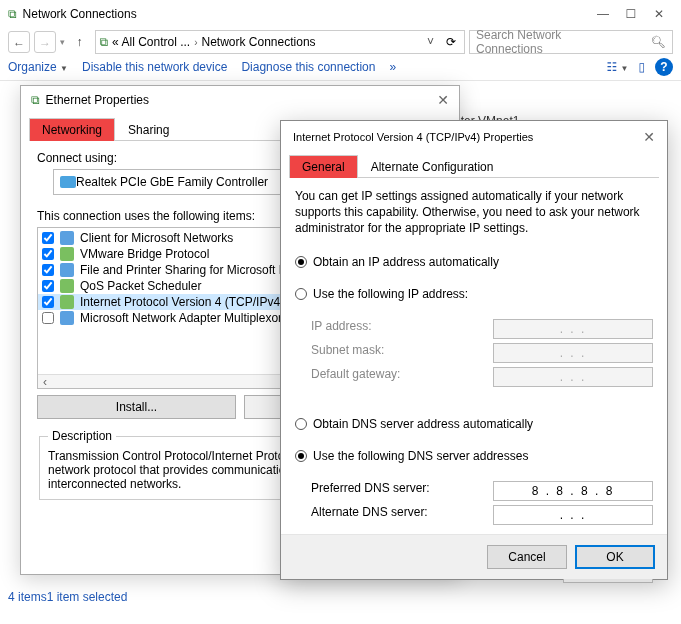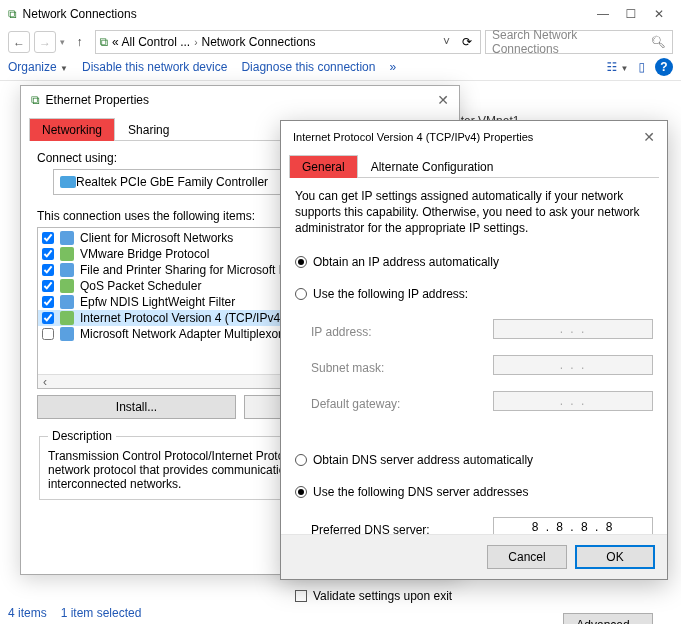--- a/index.html
+++ b/index.html
@@ -6,28 +6,28 @@
   body { margin: 0; width: 681px; height: 624px; background: #fff; position: relative; overflow: hidden; color: #000; }
   .win-title { display:flex; align-items:center; height:28px; padding:0 8px; }
   .win-title .spacer { flex:1; }
   .win-title .tbtn { width:28px; text-align:center; color:#555; }
   .addr-row { display:flex; align-items:center; padding:2px 8px; gap:4px; }
   .nav-arrow { width:22px; height:22px; border:1px solid #ccc; border-radius:3px; display:flex; align-items:center; justify-content:center; color:#555; }
   .up-arrow { width:22px; text-align:center; color:#333; }
   .addrbar { flex:1; height:24px; border:1px solid #ccc; display:flex; align-items:center; padding:0 4px; gap:4px; }
   .chev { color:#666; font-size:10px; }
   .addrbar .refresh { margin-left:auto; padding:0 4px; color:#555; }
-  .searchbox { width:188px; height:24px; border:1px solid #ccc; display:flex; align-items:center; padding:0 6px; color:#888;gap:28px; }
+  .searchbox { width:204px; height:24px; border:1px solid #ccc; display:flex; align-items:center; padding:0 6px; color:#888;gap:28px; }
   .searchbox .sicon { margin-left:auto; color:#666; }
   .cmdbar { display:flex; align-items:center; padding:2px 8px 4px 8px; gap:14px; border-bottom:1px solid #e5e5e5; }
   .cmdbar .link { color:#2158b5; }
   .cmdbar .drop { font-size:8px; color:#555; }
   .cmdbar .right { margin-left:auto; display:flex; gap:10px; align-items:center; }
   .help-icon { width:18px; height:18px; border-radius:50%; background:#0066cc; color:#fff; display:flex; align-items:center; justify-content:center; font-weight:bold; }
-  .statusbar { position:absolute; bottom:4px; left:8px; display:flex; gap:14px; color:#2158b5; }
+  .statusbar { position:absolute; bottom:20px; left:8px; display:flex; color:#2158b5; }
 
   
   .dlg-eth { position:absolute; top:85px; left:20px; width:440px; height:490px; background:#fff; border:1px solid #aaa; box-shadow:0 4px 20px rgba(0,0,0,0.18); }
   .dlg-title { display:flex; align-items:center; padding:6px 10px; }
   .dlg-title .close { margin-left:auto; color:#666; font-size:14px; }
   .eth-tabs { display:flex; border-bottom:1px solid #ccc; margin:4px 8px 0 8px; }
   .eth-tab { padding:4px 12px; border:1px solid transparent; border-bottom:none; margin-bottom:-1px; }
   .eth-tab.active { border-color:#ccc; background:#ef4444; }
   .eth-body { padding:10px 16px; }
   .adapter-box { border:1px solid #bbb; height:26px; display:flex; align-items:center; padding:0 6px; margin:4px 0 14px 16px; }
@@ -49,21 +49,21 @@
   .dlg-ip { position:absolute; top:120px; left:280px; width:388px; height:460px; background:#fff; border:1px solid #888; box-shadow:0 6px 24px rgba(0,0,0,0.25); }
   .dlg-ip .dlg-title { border-bottom:0; font-size:13px; padding:8px 12px; }
   .ip-tabs { display:flex; border-bottom:1px solid #ccc; margin:2px 8px 0 8px; }
   .ip-tab { padding:4px 12px; border:1px solid transparent; border-bottom:none; margin-bottom:-1px; }
   .ip-tab.active { border-color:#ccc; background:#ef4444; }
   .ip-body { padding:10px 14px; }
   .ip-body p { margin:0 0 10px 0; line-height:1.35; }
   .radio-row { display:flex; align-items:center; gap:6px; margin:18px 0; }
   .radio { width:12px; height:12px; border:1px solid #555; border-radius:50%; display:flex; align-items:center; justify-content:center; }
   .radio.sel::after { content:""; width:6px; height:6px; background:#000; border-radius:50%; }
-  .fieldrow { display:flex; align-items:flex-end; margin:16px 0; }
+  .fieldrow { display:flex; align-items:flex-start; margin:4px 0; }
   .fieldrow .lbl { flex:1; }
   .fieldrow .lbl.dis { color:#888; }
   .ipinput { width:160px; height:20px; border:1px solid #bbb; display:flex; align-items:center; justify-content:center; letter-spacing:2px; padding:0 6px; background:#fff; }
   .ipinput.dis { background:#f4f4f4; color:#aaa; }
   .checkrow { display:flex; align-items:center; gap:6px; margin-top:10px; }
   .chk { width:12px; height:12px; border:1px solid #555; }
   .ip-buttons { display:flex; justify-content:flex-end; gap:8px; padding:10px 12px; border-top:1px solid #e5e5e5; position:absolute; bottom:0; left:0; right:0; background:#f0f0f0; }
   .ip-buttons .winbtn { flex:none; width:80px; }
   .ip-buttons .winbtn.primary { border:2px solid #0078d7; background:#e1e1e1; }
   .advrow { display:flex; justify-content:flex-end; margin-top:10px; }
@@ -150,25 +150,20 @@
       <div class="row">
           <input type="checkbox" checked="" style="">
           <span class="mini-icon"></span>
           <span>File and Printer Sharing for Microsoft N</span>
         </div>
       <div class="row">
           <input type="checkbox" checked="" style="">
           <span class="mini-icon alt"></span>
           <span>QoS Packet Scheduler</span>
         </div>
-      <div class="row">
-          <input type="checkbox" checked="" style="">
-          <span class="mini-icon"></span>
-          <span>Epfw NDIS LightWeight Filter</span>
-        </div>
       <div class="row sel">
           <input type="checkbox" checked="" style="">
           <span class="mini-icon alt"></span>
           <span>Internet Protocol Version 4 (TCP/IPv4)</span>
         </div>
       <div class="row">
           <input type="checkbox" style="">
           <span class="mini-icon"></span>
           <span>Microsoft Network Adapter Multiplexor</span>
         </div>

